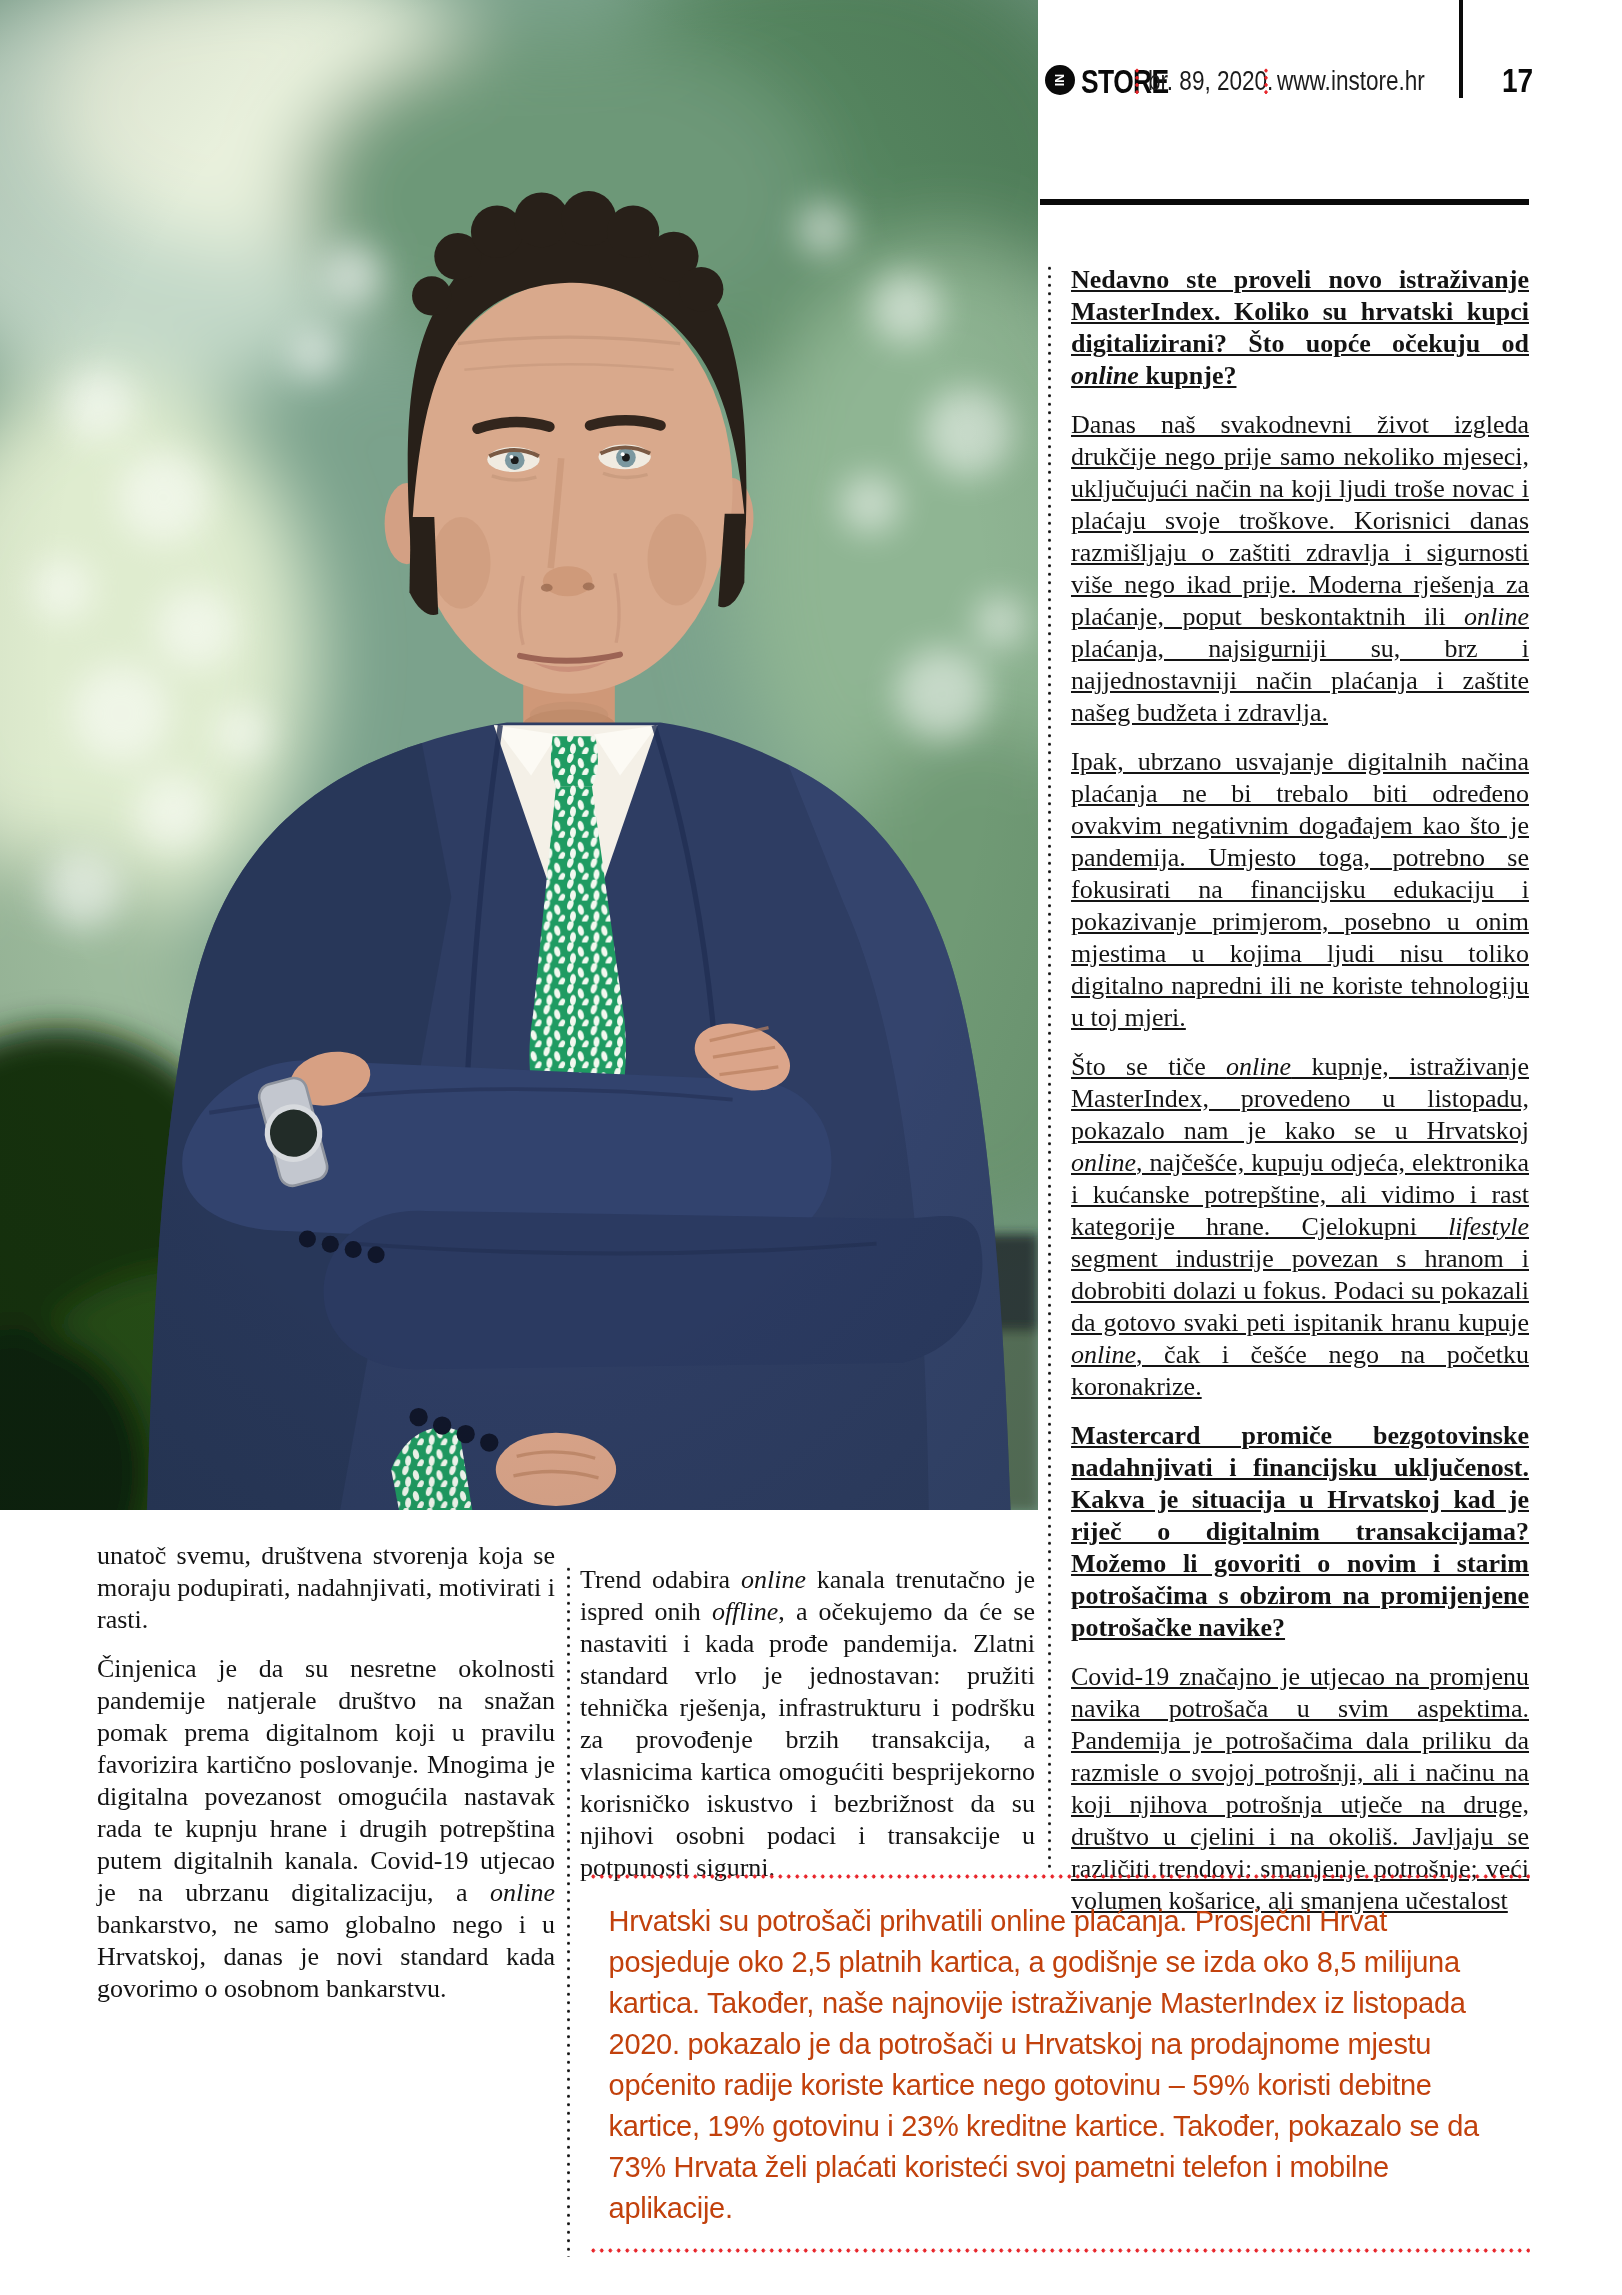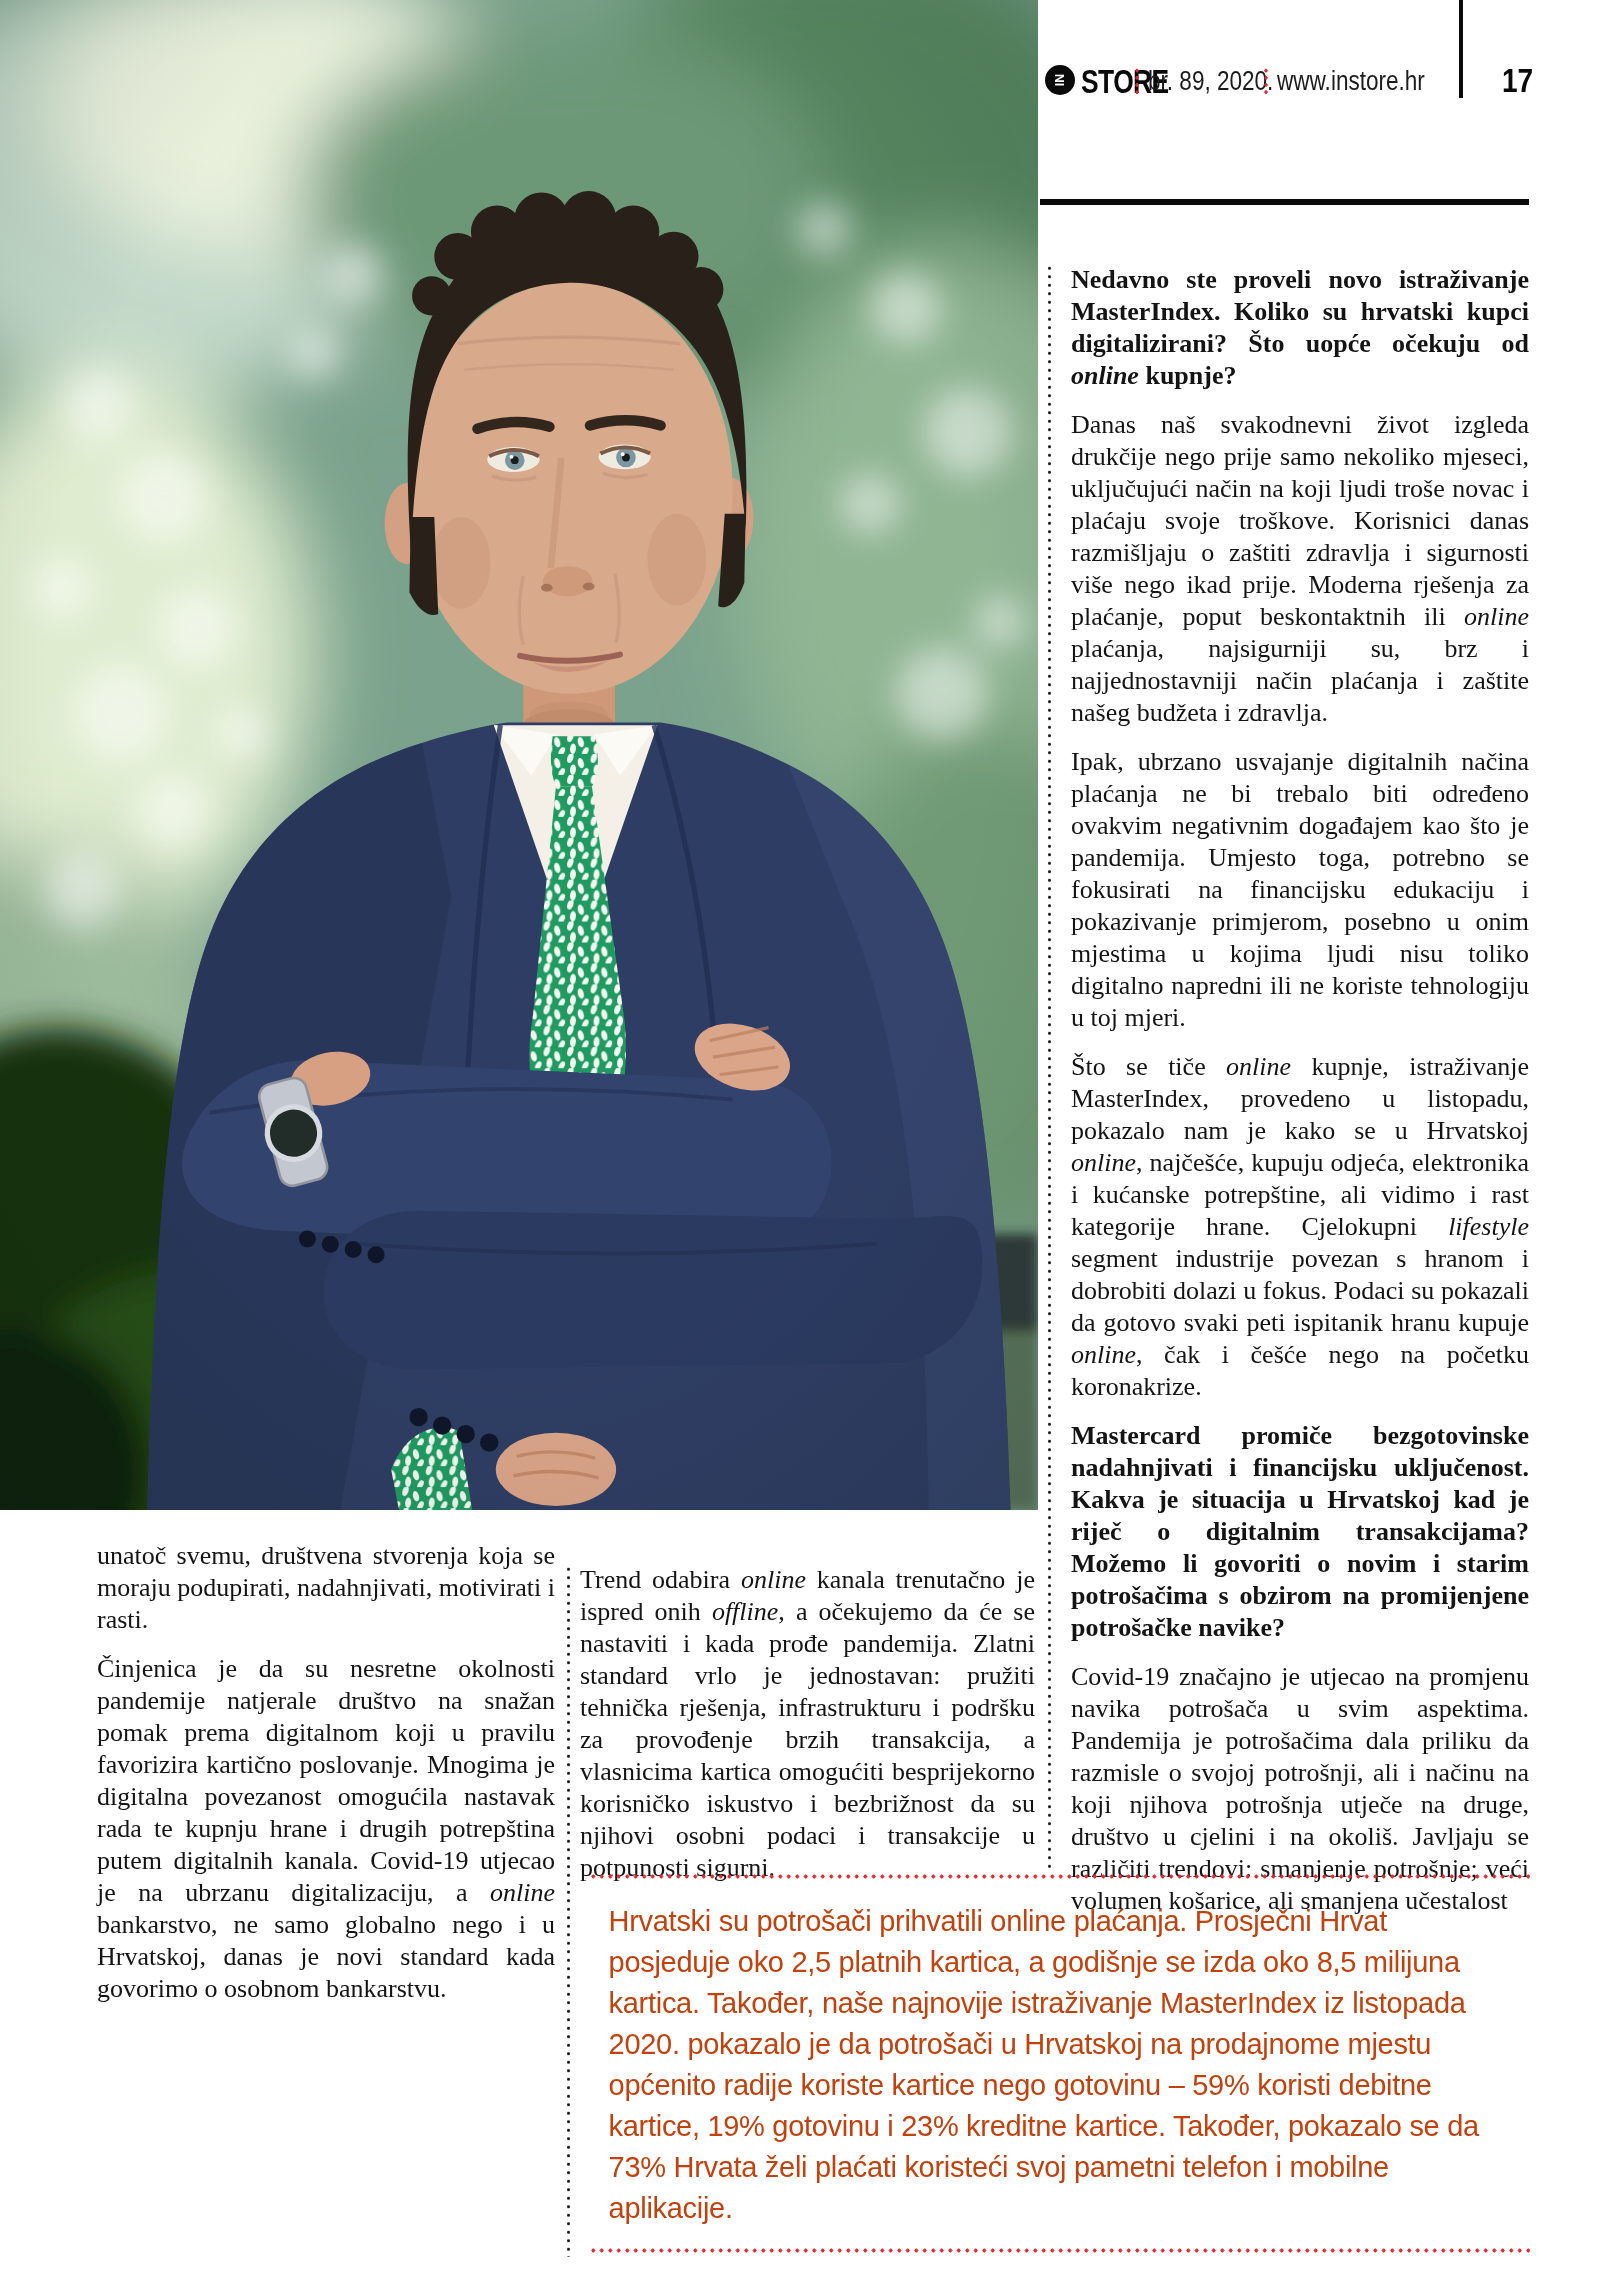--- a/index.html
+++ b/index.html
@@ -46,21 +46,21 @@
     background-size:3.3px 8.5px;background-repeat:repeat-y;
   }
   .vline-right{left:1048px;top:264px;height:1607px;}
   .vline-left{left:567px;top:1565px;height:692px;}
   
   .col{font-size:26px;line-height:32px;text-align:justify;}
   .col p{margin:0 0 17px 0;}
   .col p.bold{font-weight:700;}
   .col-left{left:97px;top:1540px;width:458px;}
   .col-middle{left:580px;top:1564px;width:455px;}
-  .col-right{left:1071px;top:264px;width:458px;}
+  .col-right{left:1071px;top:264px;width:458px;text-decoration:underline;}
   .col em{font-style:italic;}
   
   .quote-box{left:589px;top:1874px;width:941px;}
   .red-hdots{
     height:4.6px;width:100%;
     background-image:radial-gradient(circle,#e8262b 1.7px,rgba(232,38,43,0) 2.1px);
     background-size:8.5px 4.6px;background-repeat:repeat-x;
   }
   .quote-text{
     padding:22px 19.6px 19.6px 19.6px;min-height:336px;box-sizing:border-box;

